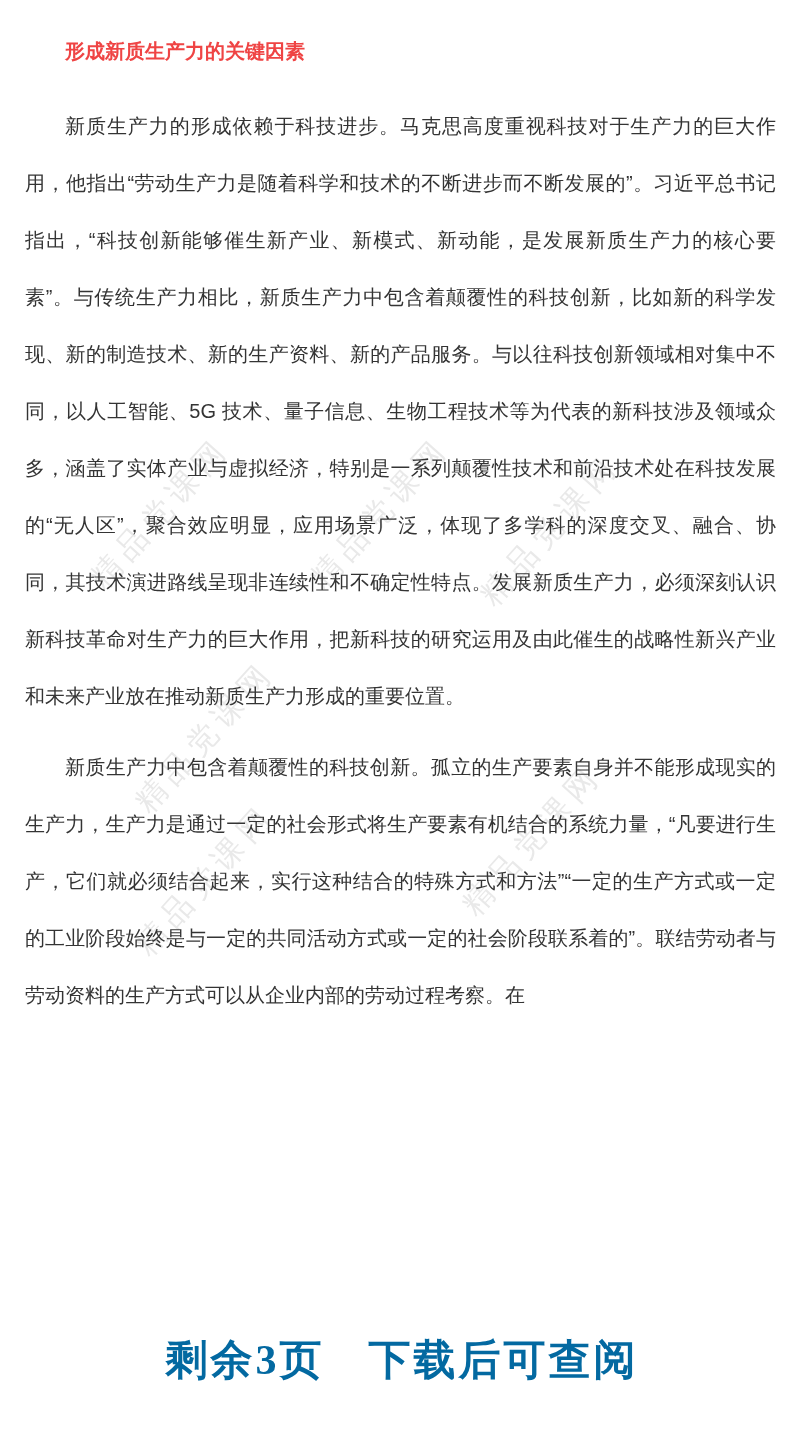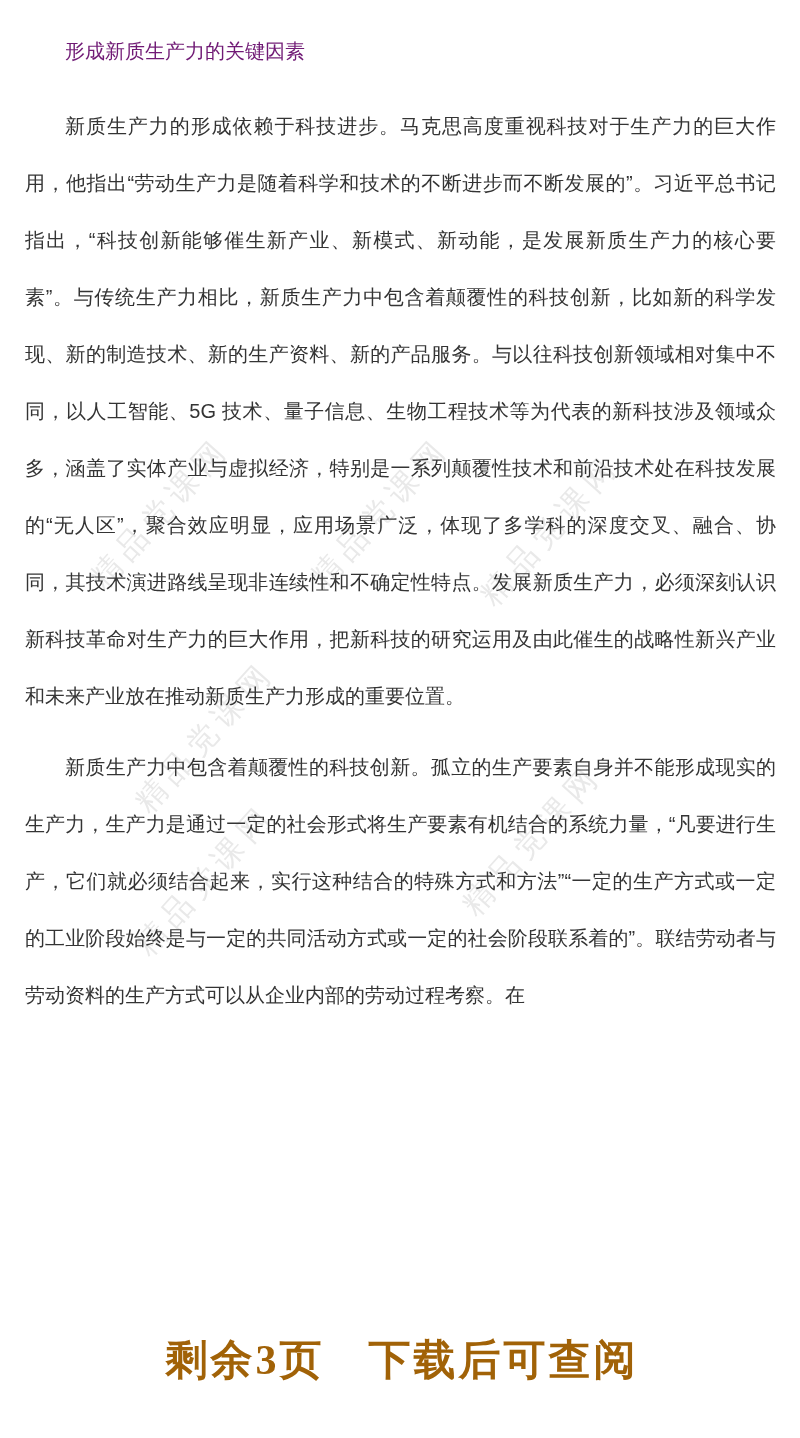--- a/index.html
+++ b/index.html
@@ -50,37 +50,37 @@
     text-indent: 2em;
   }
   .content p.no-indent {
     text-indent: 0;
   }
   .content h2.section-heading {
     margin: 17px 0 18px 0;
     padding: 0;
     font-size: 20px;
     line-height: 57px;
-    font-weight: normal;
-    color: #701a75;
+    font-weight: bold;
+    color: #ef4444;
     text-indent: 2em;
   }
   
   .preview-footer {
     position: absolute;
     left: 4px;
     right: 0;
     top: 1330px;
     z-index: 1;
     text-align: center;
     font-family: "Liberation Serif", serif;
     font-weight: bold;
     font-size: 42px;
     line-height: 60px;
-    color: #a16207;
+    color: #0369a1;
     letter-spacing: 3px;
   }
   .preview-footer .download-hint {
     margin-left: 44px;
   }
 </style>
 </head>
 <body>
 
 <div class="page">

